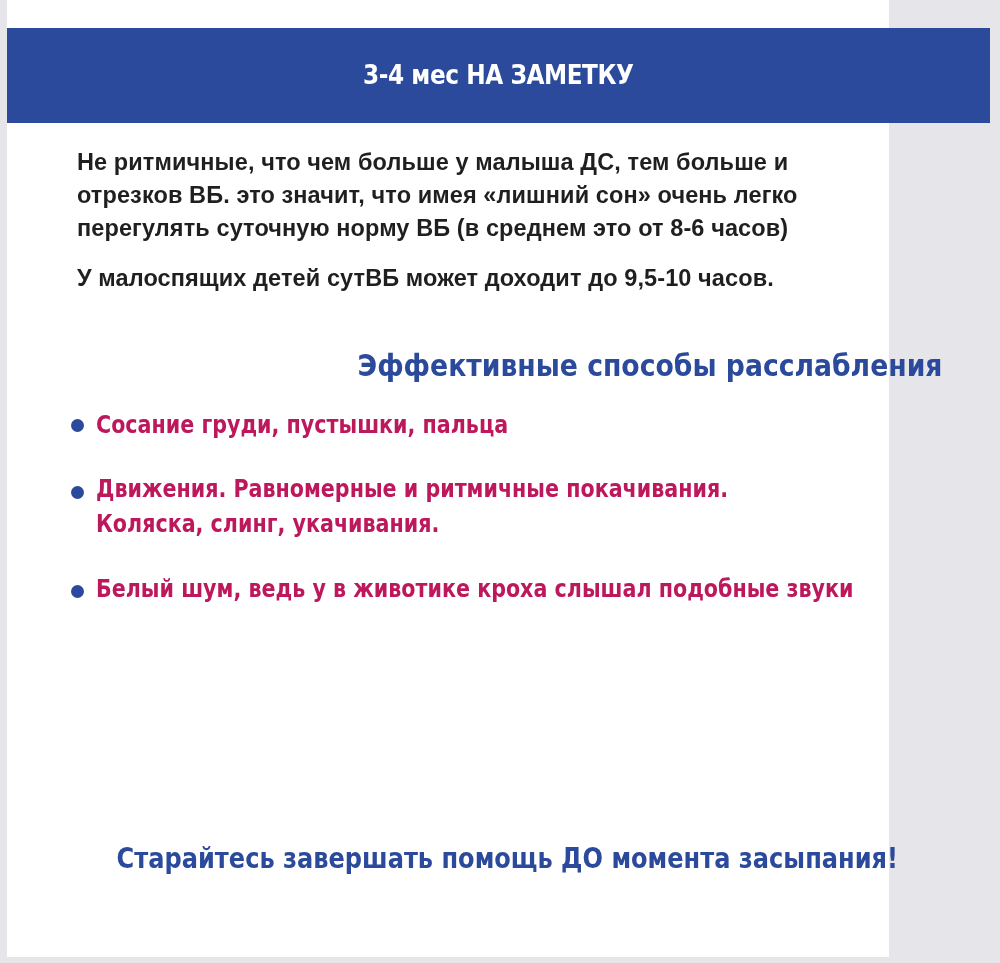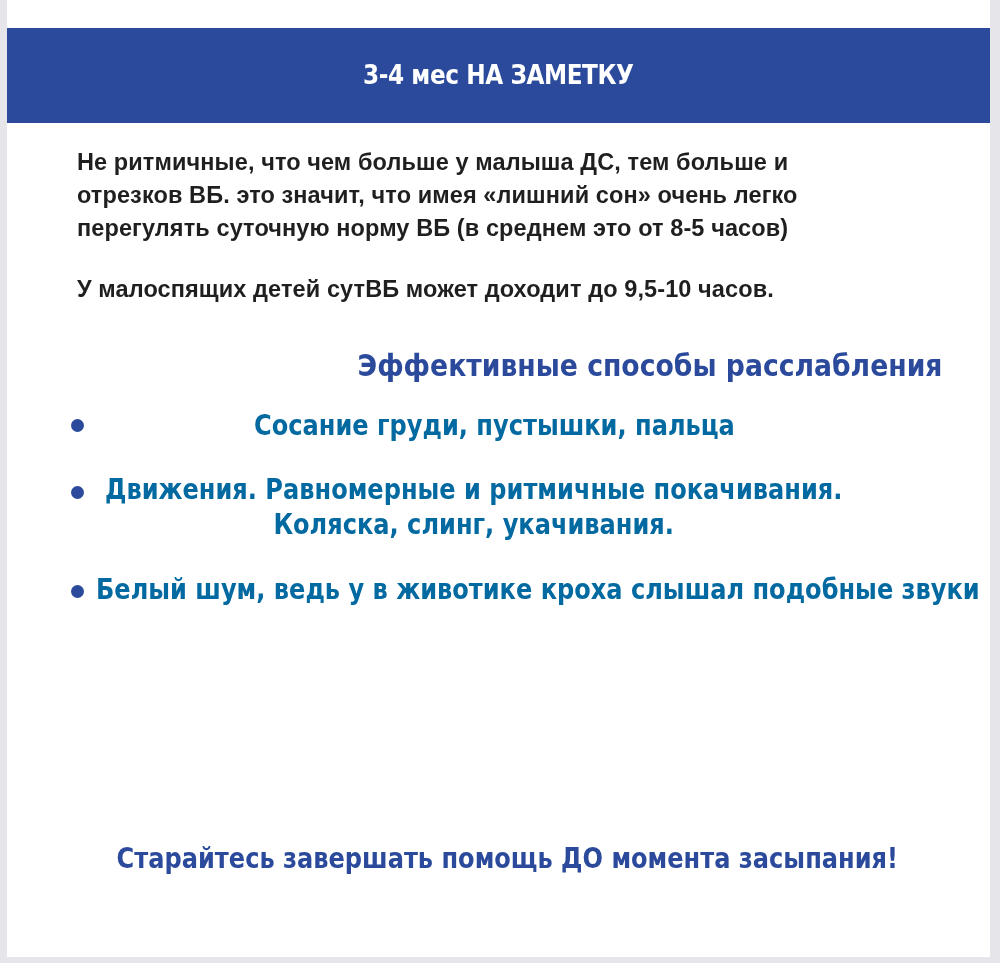--- a/index.html
+++ b/index.html
@@ -2,49 +2,49 @@
 <html><head>
 <meta charset="utf-8">
 <style>
   html, body { margin: 0; padding: 0; }
   body {
     width: 1000px; height: 963px; overflow: hidden;
     background: #e6e6ea;
     font-family: "Liberation Sans", sans-serif;
   }
   .page {
-    position: absolute; left: 7px; top: 0; width: 983px; height: 957px;
+    position: absolute; left: 7px; top: 0; width: 882px; height: 957px;
     background: #ffffff;
   }
   .header {
     position: absolute; left: 0; top: 28px; width: 983px; height: 95px;
     background: #2b4a9b;
     display: flex; align-items: center; justify-content: center;
   }
   .header-title {
     color: #ffffff; font-weight: bold; font-size: 27px;
     font-family: "DejaVu Sans", sans-serif; letter-spacing: -0.5px;
     transform: scaleX(0.86); margin-top: -2px;
   }
   .intro {
     position: absolute; left: 70px; top: 146px; width: 880px;
     color: #1f1f1f; font-weight: bold; font-size: 23.5px; line-height: 33px;
     letter-spacing: 0.1px;
   }
   .intro p { margin: 0; }
-  .intro p.second { margin-top: 28px; }
+  .intro p.second { margin-top: 17px; }
   .subheading {
     position: absolute; left: 0; top: 347px; width: 983px; text-align: right;
     color: #2b4a9b; font-weight: bold; font-size: 31px;
     font-family: "DejaVu Sans", sans-serif;
   }
   .subheading span { display: inline-block; transform: scaleX(0.86); }
   .list { position: absolute; left: 64px; top: 408px; width: 900px; margin: 0; padding: 0; list-style: none; }
-  .item { position: relative; padding-left: 25px; color: #0369a1; font-weight: bold;
-    font-size: 28px; line-height: 35px; font-family: "DejaVu Sans", sans-serif; text-align: center; }
+  .item { position: relative; padding-left: 25px; color: #be185d; font-weight: bold;
+    font-size: 24px; line-height: 35px; font-family: "DejaVu Sans", sans-serif; }
   .item .bullet {
     position: absolute; left: 0; top: 11px; width: 13px; height: 13px; border-radius: 50%;
     background: #2b4a9b;
   }
   .item .text { display: inline-block; transform-origin: left top; transform: scaleX(0.86); white-space: nowrap; }
   .item .line { display: block; }
   .closing {
     position: absolute; left: 0; top: 842px; width: 1000px; text-align: center;
     color: #2b4a9b; font-weight: bold; font-size: 28px;
     font-family: "DejaVu Sans", sans-serif;
@@ -56,21 +56,21 @@
 
 <div class="page">
   <div class="header">
     <div class="header-title">3-4 мес НА ЗАМЕТКУ</div>
   </div>
 
   <div class="intro">
     <p>
       <span>Не ритмичные, что чем больше у малыша ДС, тем больше и</span><br>
       <span>отрезков ВБ. это значит, что имея «лишний сон» очень легко</span><br>
-      <span>перегулять суточную норму ВБ (в среднем это от 8-5 часов)</span>
+      <span>перегулять суточную норму ВБ (в среднем это от 8-6 часов)</span>
     </p>
     <p class="second">У малоспящих детей сутВБ может доходит до 9,5-10 часов.</p>
   </div>
 
   <div class="subheading">
     <span>Эффективные способы расслабления</span>
   </div>
 
   <ul class="list">
     <li class="item" style="margin-bottom:29px;">

